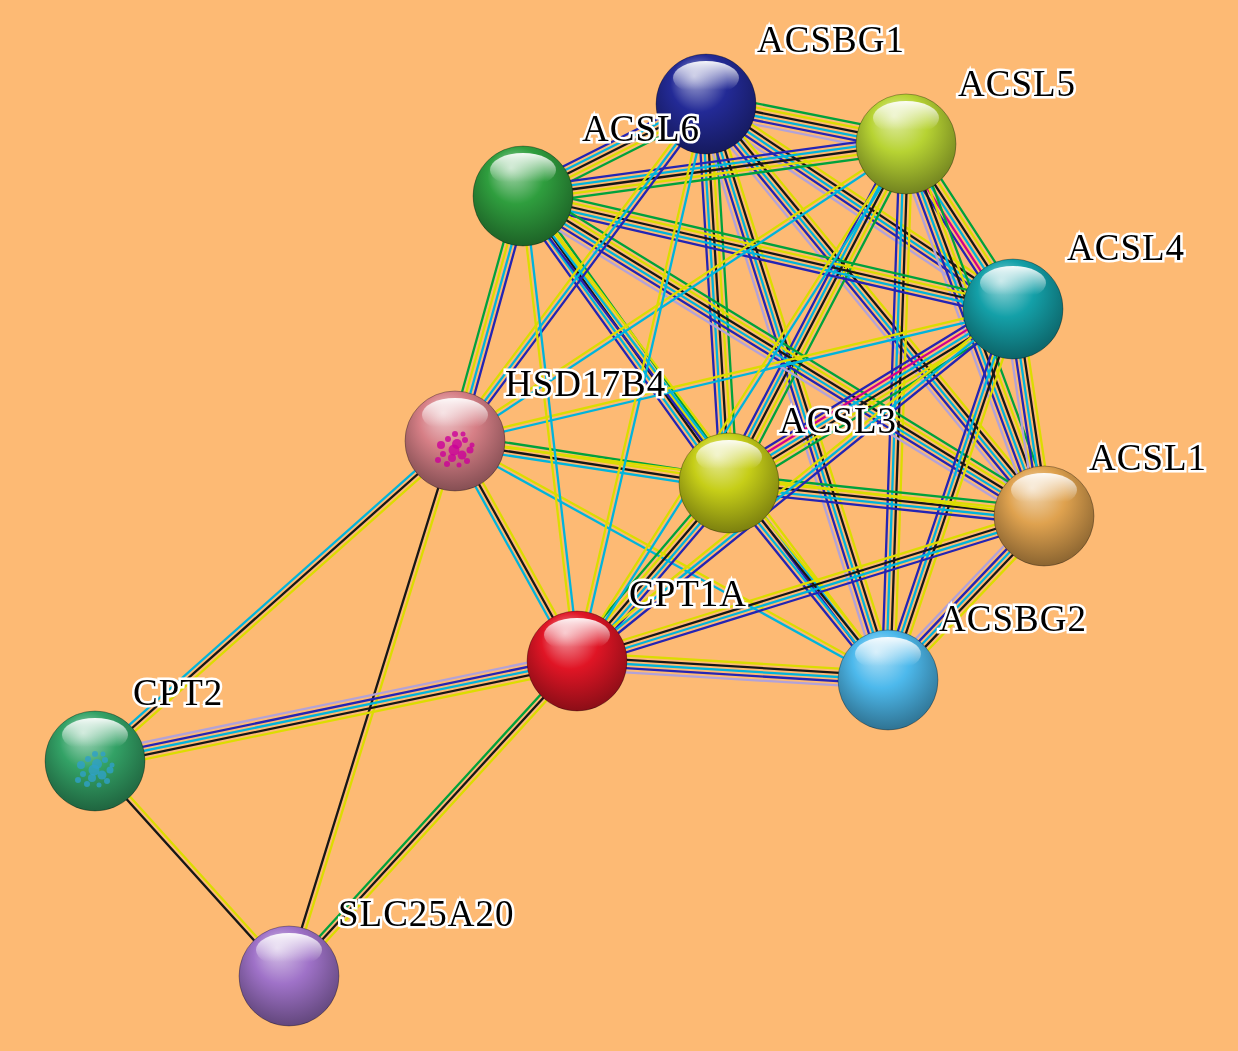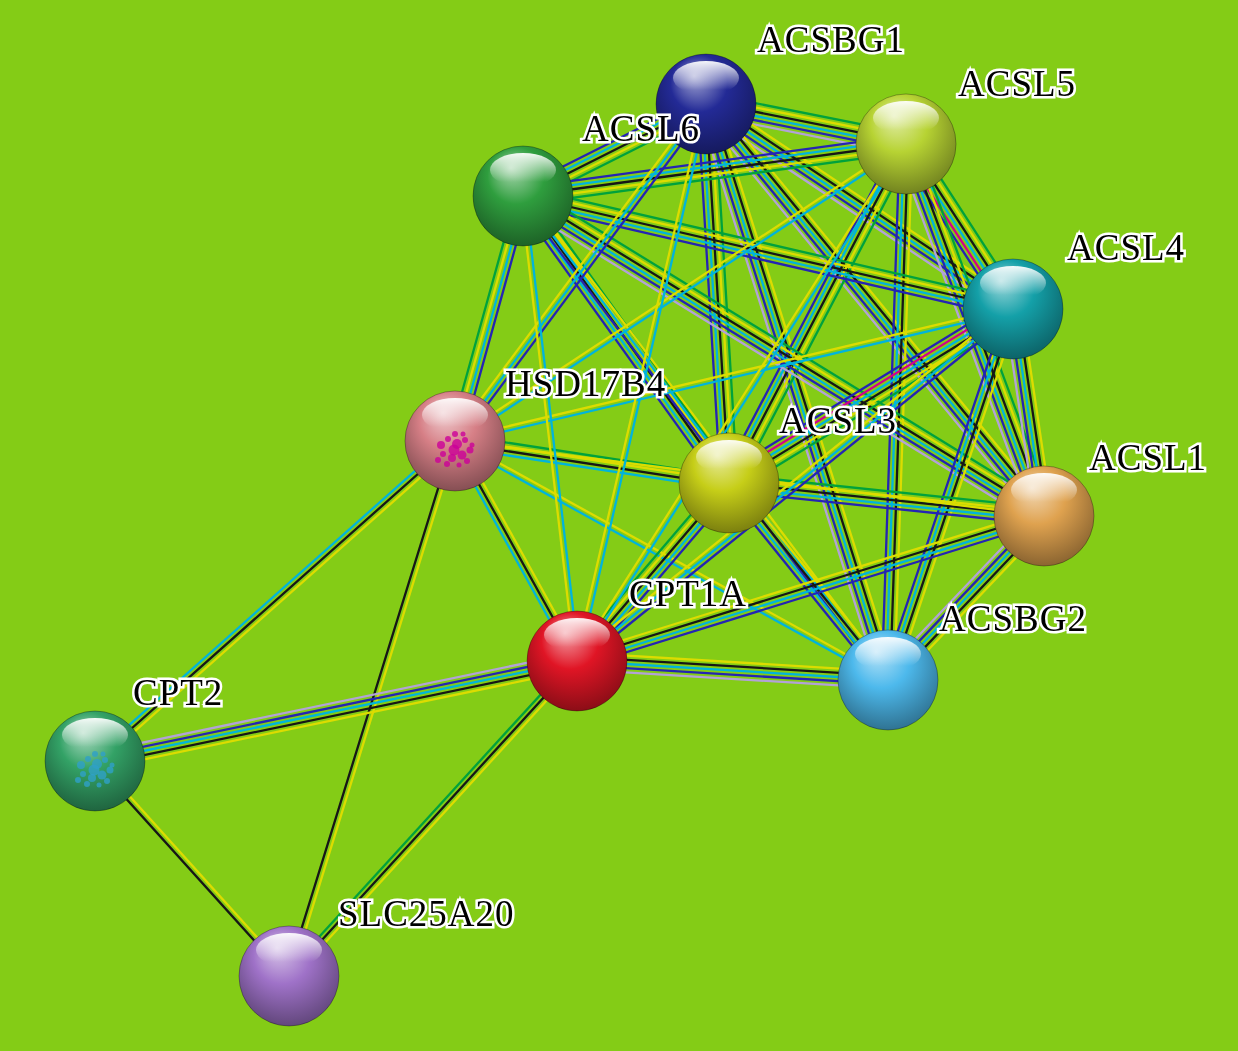--- a/index.html
+++ b/index.html
@@ -8,21 +8,21 @@
     background: #ffffff;
     width: 1238px;
     height: 1051px;
     overflow: hidden;
     font-family: "Liberation Serif", "DejaVu Serif", serif;
   }
   .stage {
     position: relative;
     width: 1238px;
     height: 1051px;
-    background: #84cc16;
+    background: #fdba74;
   }
   svg { display: block; }
   .nlabel {
     font-family: "Liberation Serif", "DejaVu Serif", serif;
     font-size: 37px;
     letter-spacing: 1px;
     fill: #000000;
     stroke: #ffffff;
     stroke-width: 5px;
     paint-order: stroke;

